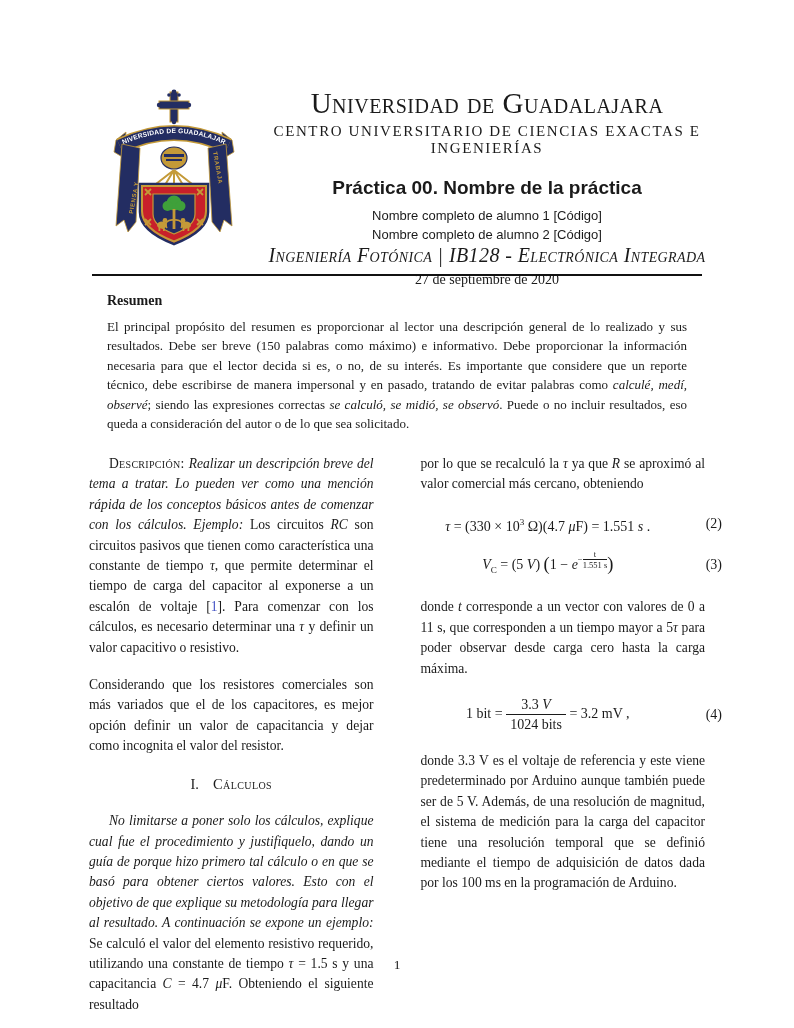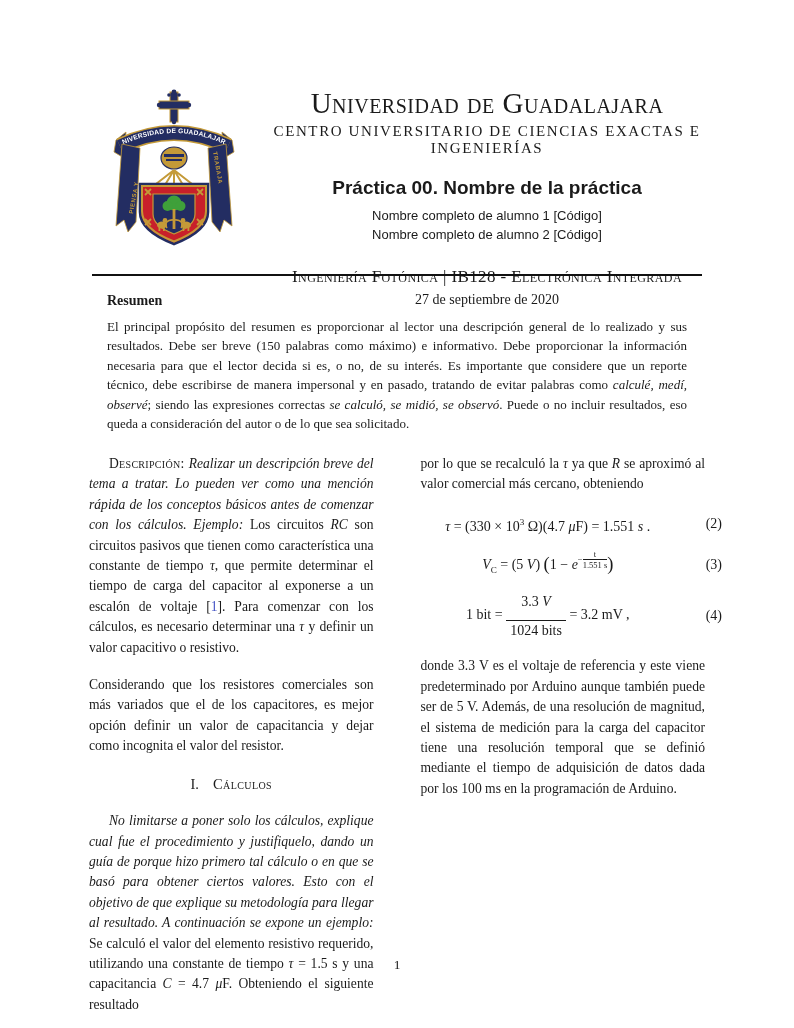--- a/index.html
+++ b/index.html
@@ -9,21 +9,21 @@
     font-family:"Liberation Serif", serif;
   }
   
   .logo-wrap{position:absolute;left:112px;top:88px;width:124px;height:158px;}
   .header-text{position:absolute;left:244px;right:64px;top:88px;text-align:center;}
   .university-title{font-variant:small-caps;font-size:29px;letter-spacing:0.5px;line-height:1.05;}
   .center-name{font-size:15px;letter-spacing:1.6px;margin-top:5px;}
   .practice-title{font-family:"Liberation Sans",sans-serif;font-weight:bold;font-size:19px;margin-top:20px;}
   .student-line{font-family:"Liberation Sans",sans-serif;font-size:13px;line-height:19px;}
   .students{margin-top:7px;}
-  .course-line{font-variant:small-caps;font-size:17px;letter-spacing:0.4px;margin-top:23px;}
+  .course-line{font-variant:small-caps;font-size:20px;letter-spacing:0.4px;font-style:italic;}
   .date-line{font-size:14px;margin-top:5px;}
   
   .top-rule{position:absolute;left:92px;top:274px;width:610px;height:2px;background:#111;}
   
   .abstract{position:absolute;left:107px;right:107px;top:293px;}
   .abstract-title{font-weight:bold;font-size:14px;}
   .abstract-body{font-size:13px;line-height:19.4px;text-align:justify;margin-top:8px;}
   
   .columns{position:absolute;left:72px;top:437px;width:650px;display:flex;gap:13px;}
   .col{width:318.5px;font-size:13.6px;line-height:20.4px;text-align:justify;}
@@ -38,21 +38,21 @@
   .seg-link{color:#4353c4;}
   .seg-sup{font-size:0.65em;vertical-align:super;}
   .seg-sub{font-size:0.65em;vertical-align:sub;}
   .seg-big{font-size:1.32em;vertical-align:-1px;}
   
   .equation{display:flex;align-items:center;margin:13px 0;font-size:14px;text-align:left;text-indent:0;}
   .eq-body{flex:1;text-align:center;white-space:nowrap;}
   .eq-tag{width:30px;text-align:right;}
   .frac{display:inline-block;vertical-align:middle;text-align:center;line-height:1.25;}
   .frac .fnum{display:block;padding:0 4px 1px 4px;}
-  .frac .fden{display:block;border-top:1px solid #1a1a1a;padding:1px 4px 0 4px;margin-top:8px;}
+  .frac .fden{display:block;border-top:1px solid #1a1a1a;padding:1px 4px 0 4px;}
   .expfrac{display:inline-block;vertical-align:7px;font-size:8.5px;line-height:1;white-space:nowrap;}
   .expfrac .tf{display:inline-block;text-align:center;vertical-align:middle;}
   .expfrac .tfn{display:block;line-height:1.1;}
   .expfrac .tfd{display:block;border-top:0.7px solid #1a1a1a;line-height:1.2;}
   
   .page-number{position:absolute;left:0;right:0;top:957px;text-align:center;font-size:13.5px;}
 </style>
 </head>
 <body>
 
@@ -180,20 +180,21 @@
       </div>
 
 
       <div class="equation">
         <span class="eq-body">
           <span><span class="seg-i">V</span><span class="seg-sub">C</span><span> = (5 </span><span class="seg-i">V</span><span>) </span><span class="seg-big">(</span><span>1 − </span><span class="seg-i">e</span></span><span class="expfrac"><span>−</span><span class="tf"><span class="tfn">t</span><span class="tfd">1.551 s</span></span></span><span><span class="seg-big">)</span></span>
         </span>
         <span class="eq-tag">(3)</span>
       </div>
 
+      <p><span>donde </span><span class="seg-i">t</span><span> corresponde a un vector con valores de 0 a 11 s, que corresponden a un tiempo mayor a 5</span><span class="seg-i">τ</span><span> para poder observar desde carga cero hasta la carga máxima.</span></p>
 
       <div class="equation">
         <span class="eq-body">
           <span><span>1 bit = </span></span><span class="frac"><span class="fnum"><span>3.3 </span><span class="seg-i">V</span></span><span class="fden"><span>1024 bits</span></span></span><span><span> = 3.2 mV ,</span></span>
         </span>
         <span class="eq-tag">(4)</span>
       </div>
 
       <p>donde 3.3 V es el voltaje de referencia y este viene predeterminado por Arduino aunque también puede ser de 5 V. Además, de una resolución de magnitud, el sistema de medición para la carga del capacitor tiene una resolución temporal que se definió mediante el tiempo de adquisición de datos dada por los 100 ms en la programación de Arduino.</p>
     </div>

